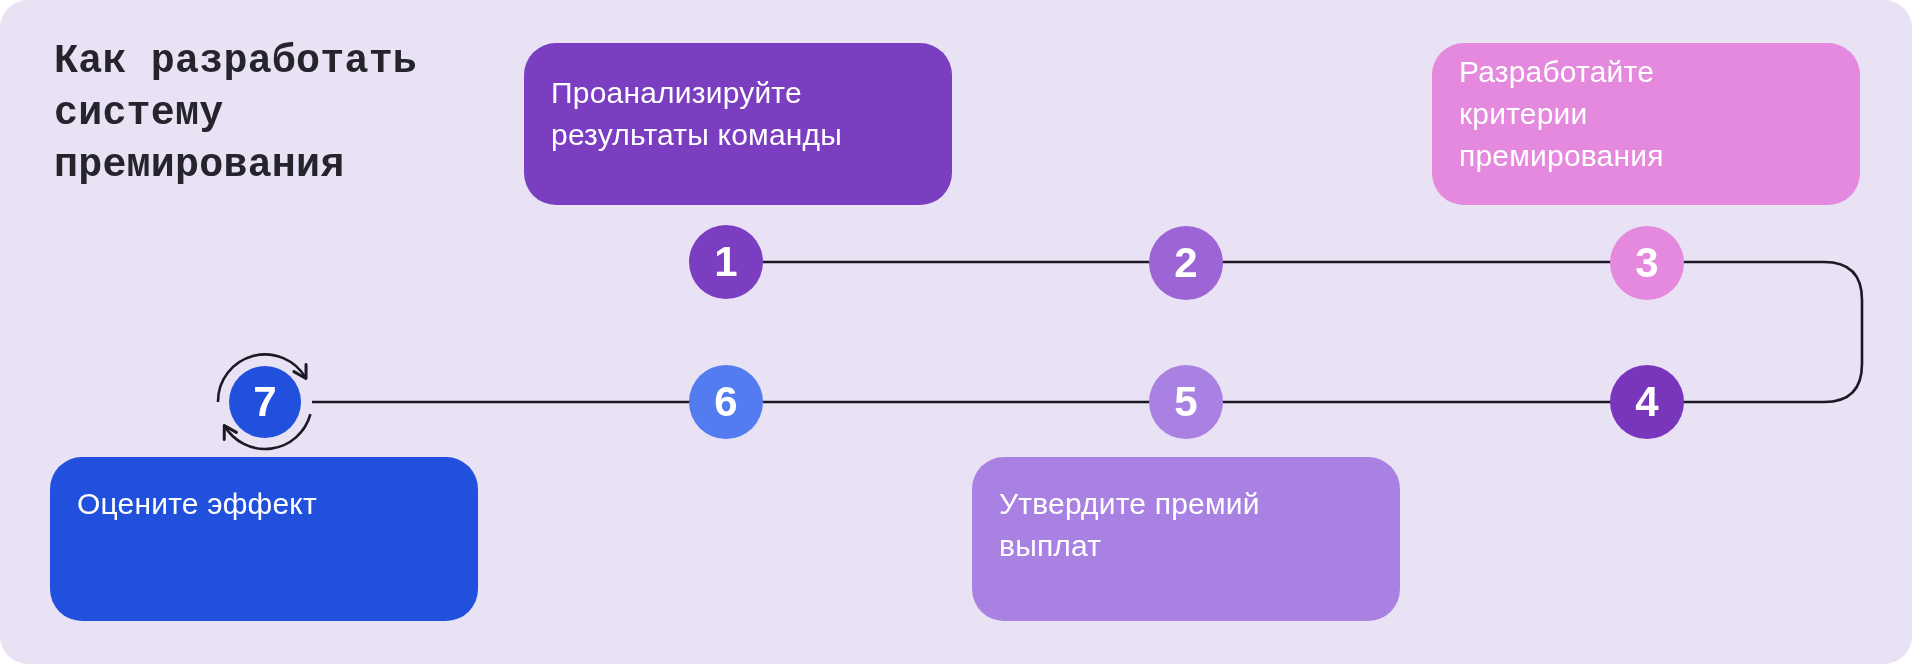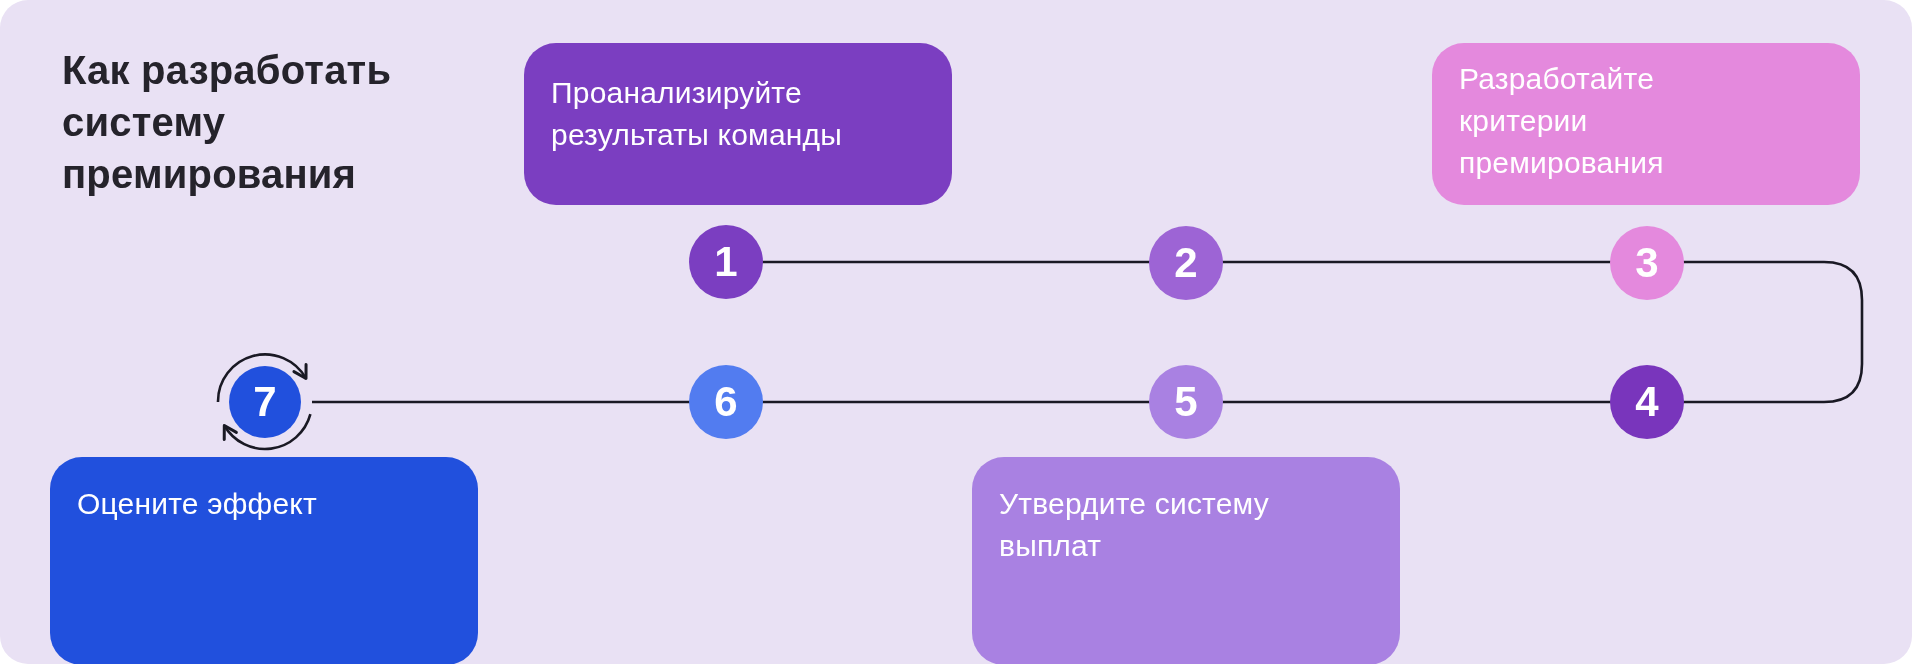--- a/index.html
+++ b/index.html
@@ -13,48 +13,49 @@
     width: 1912px;
     height: 664px;
     background: #E9E1F4;
     border-radius: 28px;
     overflow: hidden;
   }
   .title {
     position: absolute;
     left: 54px;
     top: 36px;
-    margin: 8px;
+    margin: 0;
     font-size: 40px;
     font-weight: 700;
     line-height: 1.3;
     color: #25232B;
     white-space: pre-line;
     letter-spacing: 0.2px;
+    font-family: Liberation Mono, monospace;
   }
   .card {
     position: absolute;
     width: 428px;
     border-radius: 32px;
     box-sizing: border-box;
     display: flex;
     padding-left: 27px;
     padding-right: 24px;
     z-index: 1;
   }
   .card .step-label {
     color: #FFFFFF;
     font-size: 30px;
     line-height: 1.4;
     white-space: pre-line;
     font-weight: 400;
     letter-spacing: 0.2px;
   }
   .row-top    { top: 43px;  height: 162px; align-items: flex-end; padding-bottom: 21px; }
-  .row-bottom { top: 457px; height: 208px; align-items: flex-start; padding-top: 26px; }
+  .row-bottom { top: 457px; height: 164px; align-items: flex-start; padding-top: 26px; }
   .col-1 { left: 524px; align-items: center; }
   .col-2 { left: 972px; }
   .col-3 { left: 1432px; }
   .col-0 { left: 50px; }
   .flow-svg {
     position: absolute;
     left: 0; top: 0;
     z-index: 2;
   }
   .flow-svg path {
@@ -102,31 +103,31 @@
     <path d="M 218 402 A 47 47 0 0 1 306 378.5"></path>
     <path d="M 310.4 414.2 A 47 47 0 0 1 224.3 425.5"></path>
     <path class="arrowhead" d="M -12 -7 L 0 0 L -12 7" transform="translate(306,378.5) rotate(60)"></path>
     <path class="arrowhead" d="M -12 -7 L 0 0 L -12 7" transform="translate(224.3,425.5) rotate(-120)"></path>
   </svg>
 
   <div class="card row-top col-1" style="background-color: rgb(123, 62, 193);">
     <span class="step-label">Проанализируйте
 результаты команды</span>
   </div>
-  <div class="card row-top col-3" style="background-color: rgb(228, 137, 221);">
+  <div class="card row-top col-3" style="background-color: rgb(228, 137, 221); align-items: center;">
     <span class="step-label">Разработайте
 критерии
 премирования</span>
   </div>
 
   <div class="card row-bottom col-0" style="background-color: rgb(33, 80, 221);">
     <span class="step-label">Оцените эффект</span>
   </div>
   <div class="card row-bottom col-2" style="background-color: rgb(169, 129, 226);">
-    <span class="step-label">Утвердите систему
+    <span class="step-label">Утвердите премий
 выплат</span>
   </div>
 
   <div class="step-circle c1" style="background-color: rgb(123, 62, 193);">1</div>
   <div class="step-circle c2" style="background-color: rgb(157, 100, 213);">2</div>
   <div class="step-circle c3" style="background-color: rgb(228, 137, 221);">3</div>
   <div class="step-circle c4" style="background-color: rgb(121, 53, 188);">4</div>
   <div class="step-circle c5" style="background-color: rgb(169, 129, 226);">5</div>
   <div class="step-circle c6" style="background-color: rgb(82, 124, 240);">6</div>
   <div class="step-circle c7" style="background-color: rgb(33, 80, 221);">7</div>

